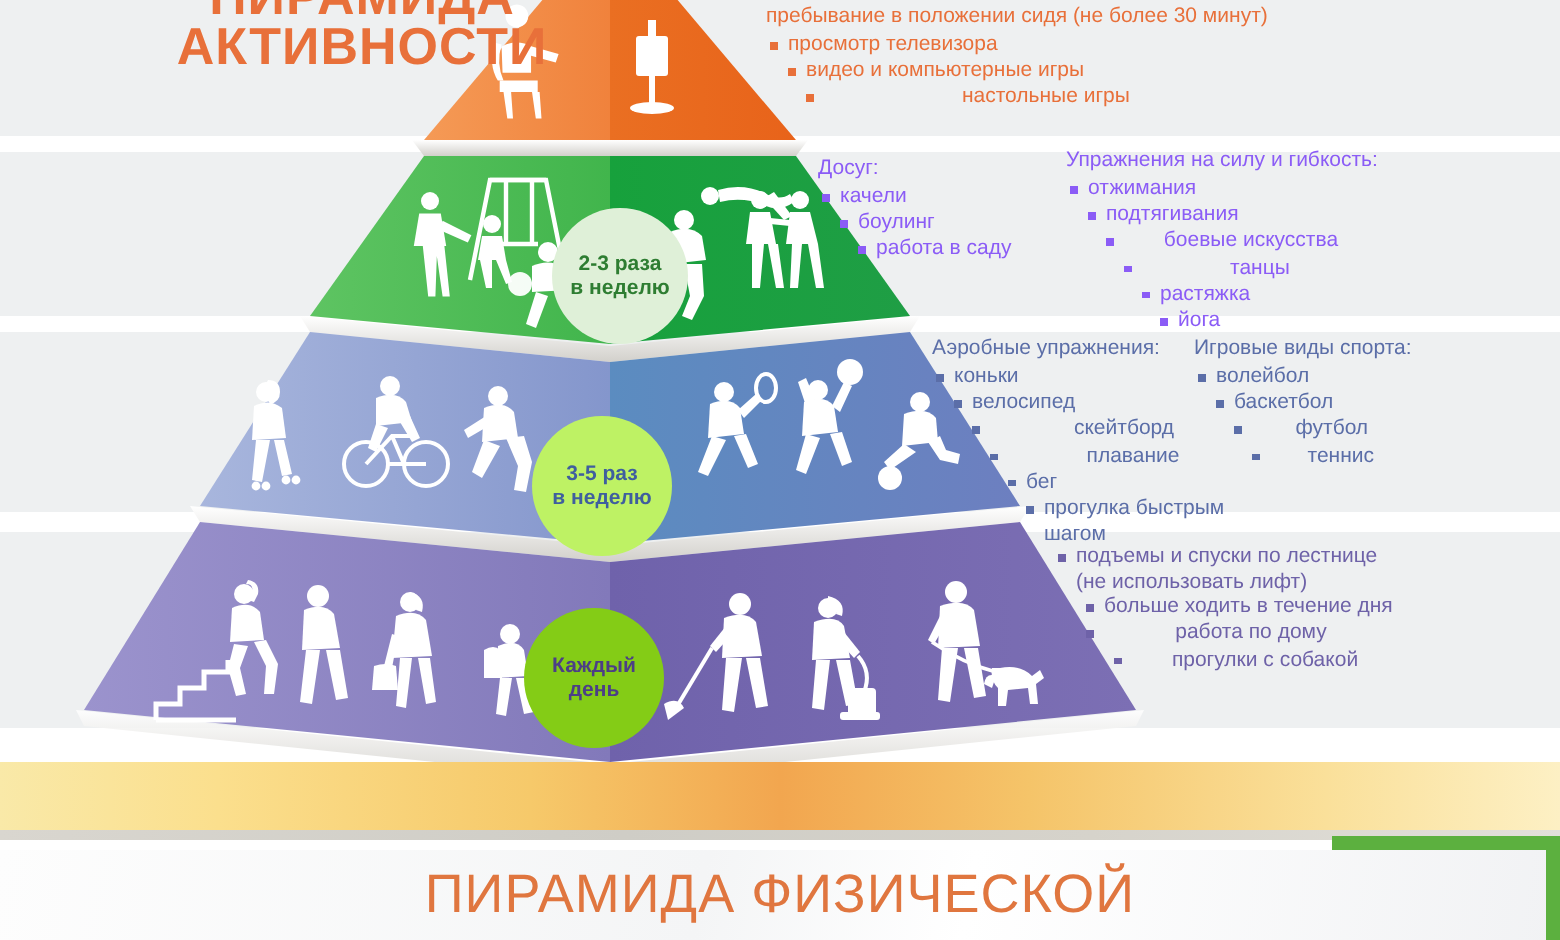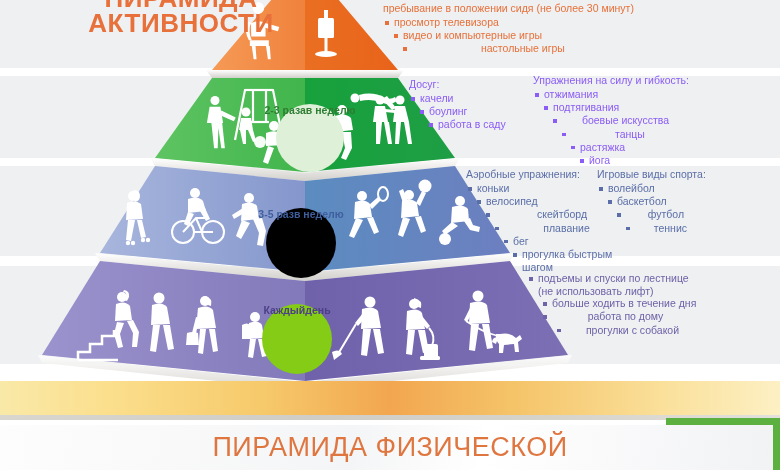--- a/index.html
+++ b/index.html
@@ -17,29 +17,29 @@
   .band.b2 { top:76px; height:82px; }
   .band.b3 { top:166px; height:90px; }
   .band.b4 { top:266px; height:98px; }
 
   
   #pyramid { position:absolute; left:0; top:0; width:780px; height:470px; }
 
   
   .badge {
     position:absolute; border-radius:50%;
-    display:flex; flex-direction:row; align-items:flex-start; justify-content:center;
+    display:flex; flex-direction:column; align-items:center; justify-content:center;
     text-align:center; line-height:1.15; font-weight:700;
     box-shadow:0 0 0 0 rgba(0,0,0,0);
   }
   .badge span { display:block; white-space:nowrap; }
   #badge-green { left:276px; top:104px; width:68px; height:68px;
       background:#dff0d8; color:#2e7d32; font-size:10.5px; }
   #badge-blue  { left:266px; top:208px; width:70px; height:70px;
-      background:#000000; color:#3f5f9e; font-size:10.5px; }
+      background:#bef264; color:#3f5f9e; font-size:10.5px; }
   #badge-purple{ left:262px; top:304px; width:70px; height:70px;
       background:#84cc16; color:#4c3f86; font-size:10.5px; }
 
   
   .txt { position:absolute; }
   .hdr { font-size:10.5px; font-weight:400; margin-bottom:2px; white-space:nowrap; }
   ul.bl { list-style:none; }
   ul.bl li {
     font-size:10.5px; line-height:13.2px; white-space:nowrap; position:relative;
     padding-left:11px;

